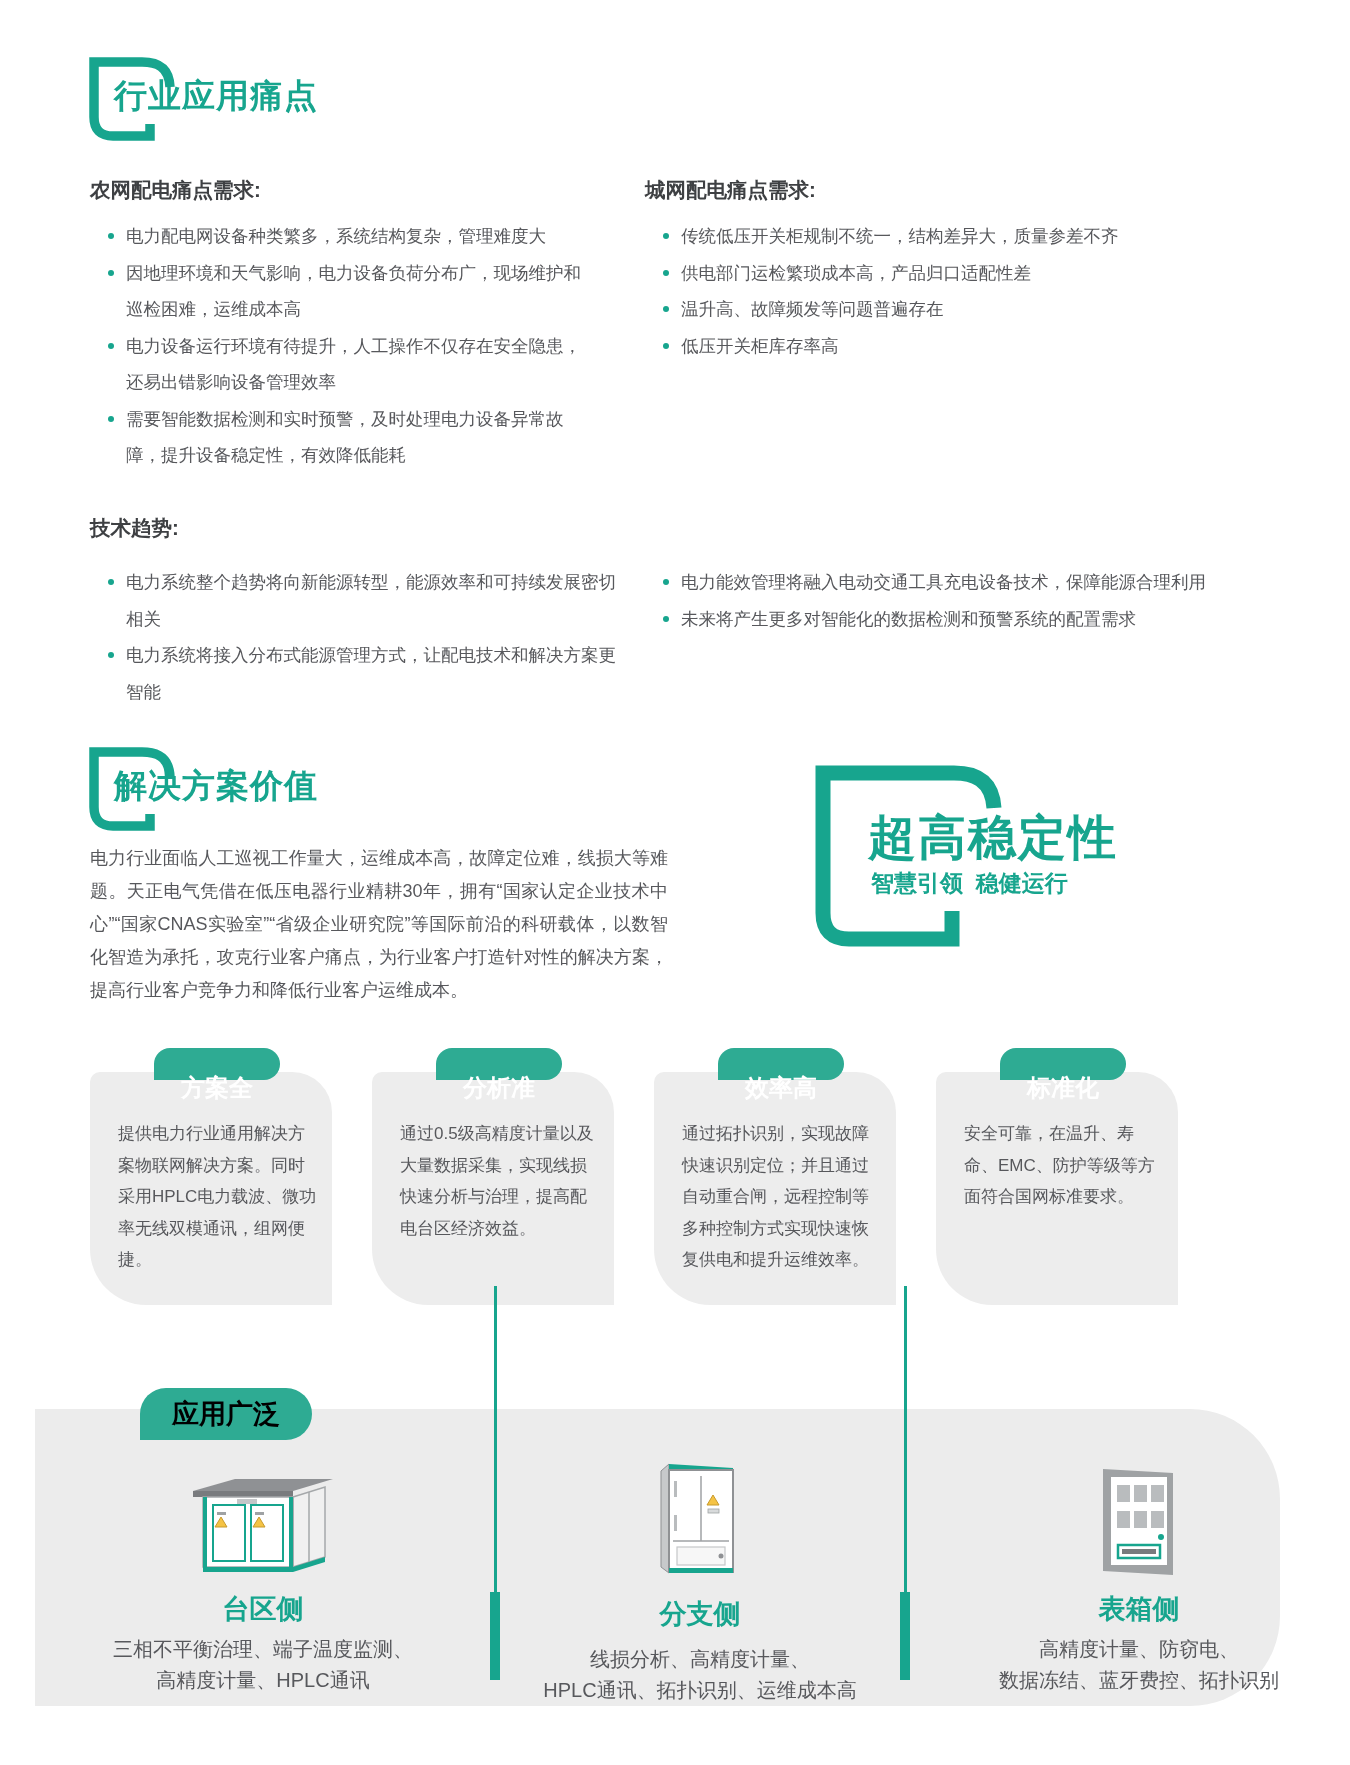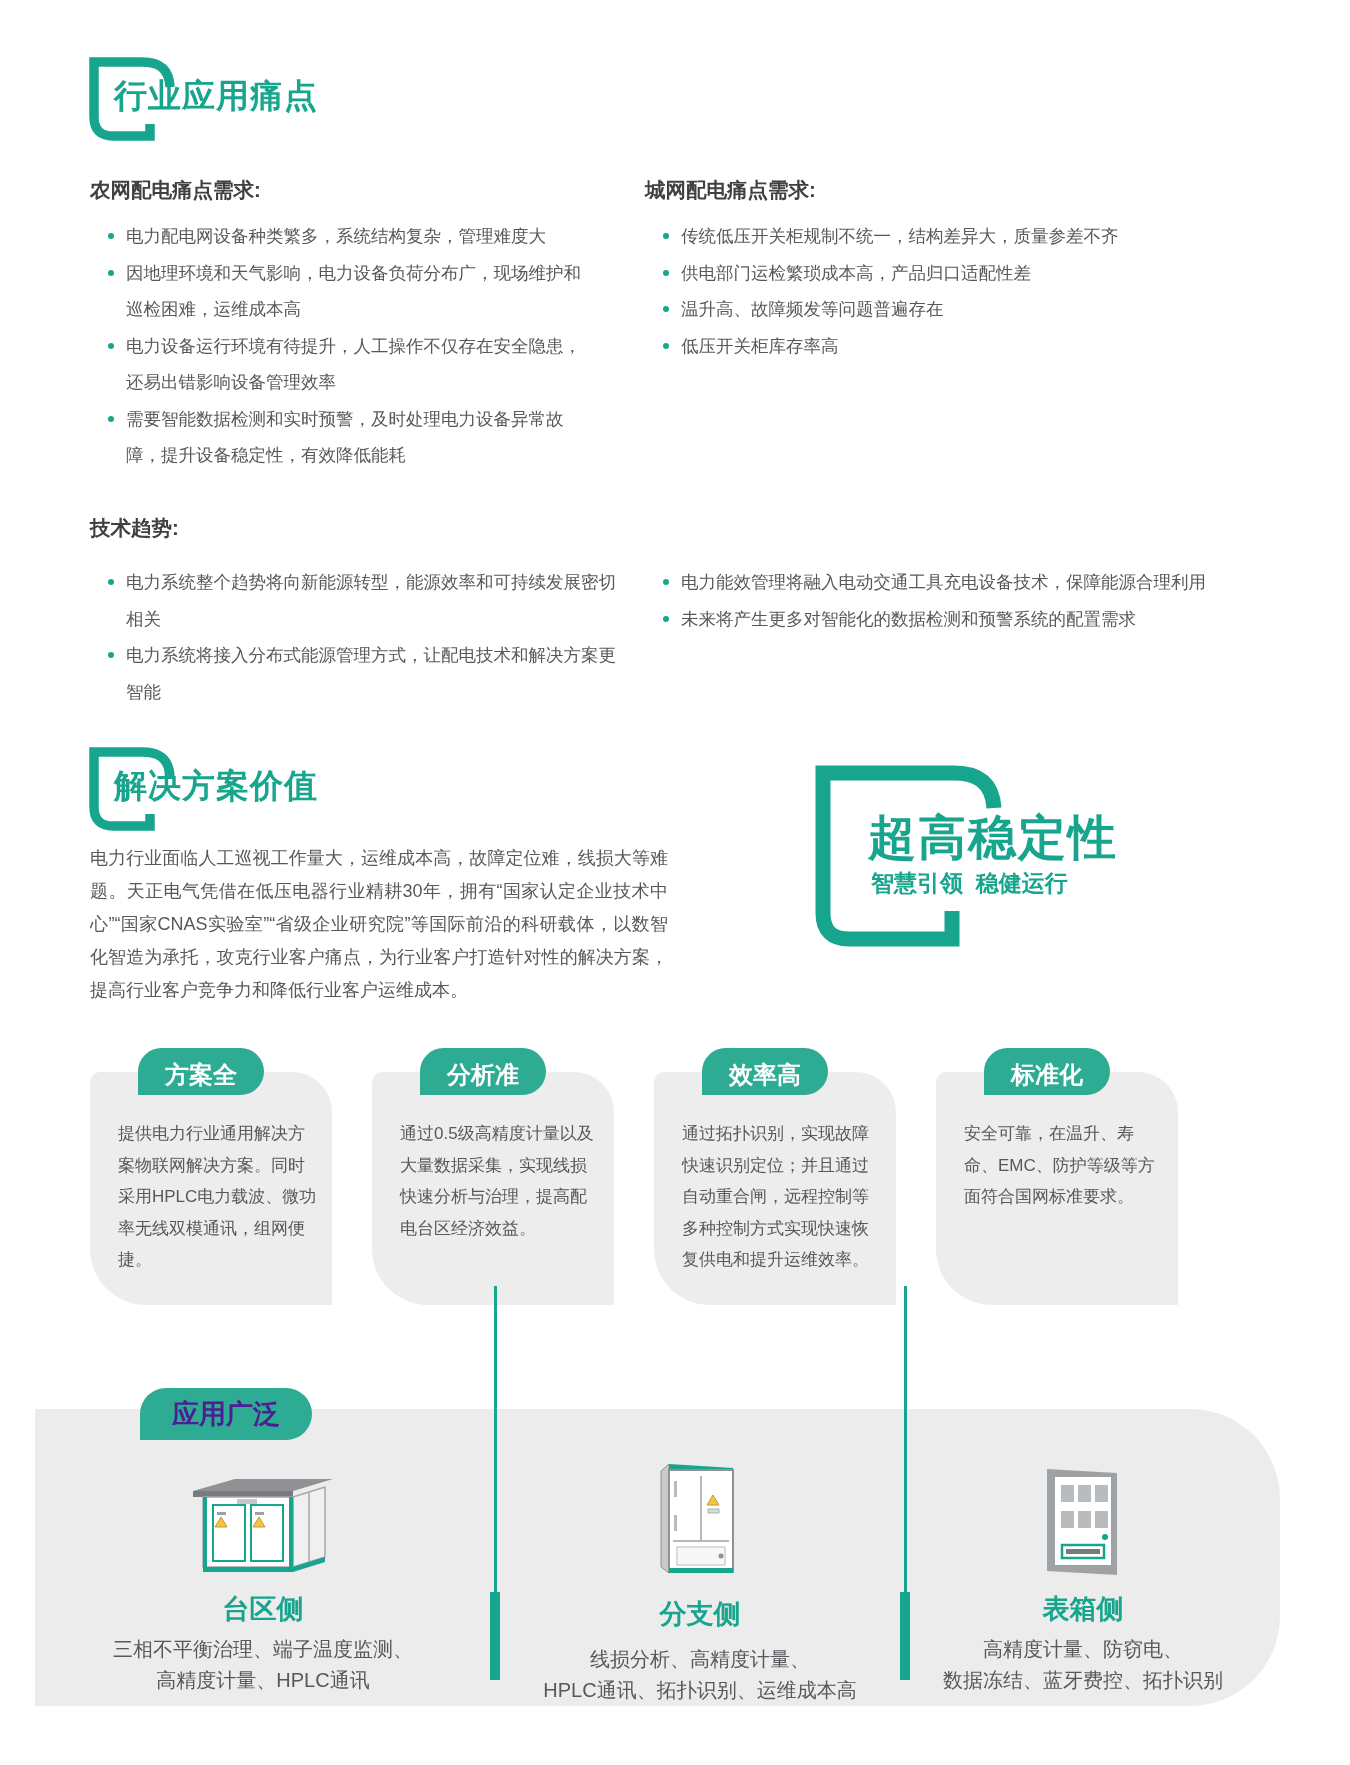--- a/index.html
+++ b/index.html
@@ -20,26 +20,26 @@
   .col h3{margin:0 0 14px 0; font-size:20.5px; font-weight:700; color:var(--heading);}
   .blist{list-style:none; margin:12px; padding:0;}
   .blist li{position:relative; padding-left:24px; font-size:17.5px; line-height:36.5px; color:var(--body);}
   .dot{position:absolute; left:6px; top:15px; width:6px; height:6px; border-radius:50%; background:var(--accent);}
   
   .para{position:absolute; left:90px; top:842px; width:578px; font-size:18px; line-height:33px; color:var(--body); text-align:justify;}
   .feature-headline{position:absolute; left:868px; top:806px; font-size:48px; font-weight:700; color:var(--accent); letter-spacing:2px; white-space:nowrap;}
   .feature-tagline{position:absolute; left:871px; top:868px; font-size:23px; font-weight:700; color:var(--accent); white-space:pre;}
   
   .vcard{position:absolute; top:1072px; width:242px; height:233px; background:var(--card-bg); border-radius:10px 40px 0 56px;}
-  .vbadge{position:absolute; left:48px; top:-24px; height:47px; line-height:47px; padding:3px 27px;
+  .vbadge{position:absolute; left:64px; top:-24px; height:32px; line-height:47px; padding:16px 27px;
           background:var(--badge); color:#fff; font-size:24px; font-weight:700; border-radius:24px 24px 24px 0; white-space:nowrap;}
   .vtext{padding:46px 14px 0 28px; font-size:17px; line-height:31.5px; color:var(--body);}
   
   .app-badge{position:absolute; left:140px; top:1388px; height:52px; line-height:52px; padding:0 32px;
-             background:var(--badge); color:#4c1d95; font-size:27px; font-weight:700; border-radius:26px 26px 26px 0; z-index:3; white-space:nowrap;}
+             background:var(--badge); color:#000000; font-size:27px; font-weight:700; border-radius:26px 26px 26px 0; z-index:3; white-space:nowrap;}
   .app-panel{position:absolute; left:35px; top:1409px; width:1245px; height:297px; background:var(--panel-bg); border-radius:0 90px 90px 0; z-index:1;}
   .app-col{position:absolute; top:1409px; height:297px; z-index:2; display:flex; flex-direction:column; align-items:center; padding-top:42px; text-align:center;}
   .app-icon{height:130px; display:flex; align-items:flex-end; justify-content:center;}
   .app-title{margin-top:10px; font-size:27px; font-weight:700; color:var(--accent);}
   .app-desc{margin-top:7px; font-size:20px; line-height:31px; color:var(--body);}
   .vline-thin{position:absolute; width:3px; background:var(--accent); z-index:2;}
   .vline-thick{position:absolute; width:10px; background:var(--accent); z-index:2;}
 </style>
 </head>
 <body>
@@ -170,21 +170,21 @@
         <rect x="20" y="117" width="64" height="5" style="fill:var(--accent)"></rect>
       </svg>
     </div>
     <div class="app-title">分支侧</div>
     <div class="app-desc">
       <div>线损分析、高精度计量、</div>
       <div>HPLC通讯、拓扑识别、运维成本高</div>
     </div>
   </div>
 
-  <div class="app-col" style="left:898px; width:370px;">
+  <div class="app-col" style="left:954px; width:370px;">
     <div class="app-icon">
       <svg width="96" height="118" viewBox="0 0 96 118">
         <polygon points="12,6 82,10 82,112 12,108" style="fill:#9FA2A4"></polygon>
         <rect x="20" y="14" width="56" height="88" style="fill:#FFFFFF"></rect>
         <rect x="26" y="22" width="13" height="17" style="fill:#B9BCBE"></rect>
         <rect x="43" y="22" width="13" height="17" style="fill:#B9BCBE"></rect>
         <rect x="60" y="22" width="13" height="17" style="fill:#B9BCBE"></rect>
         <rect x="26" y="48" width="13" height="17" style="fill:#B9BCBE"></rect>
         <rect x="43" y="48" width="13" height="17" style="fill:#B9BCBE"></rect>
         <rect x="60" y="48" width="13" height="17" style="fill:#B9BCBE"></rect>

